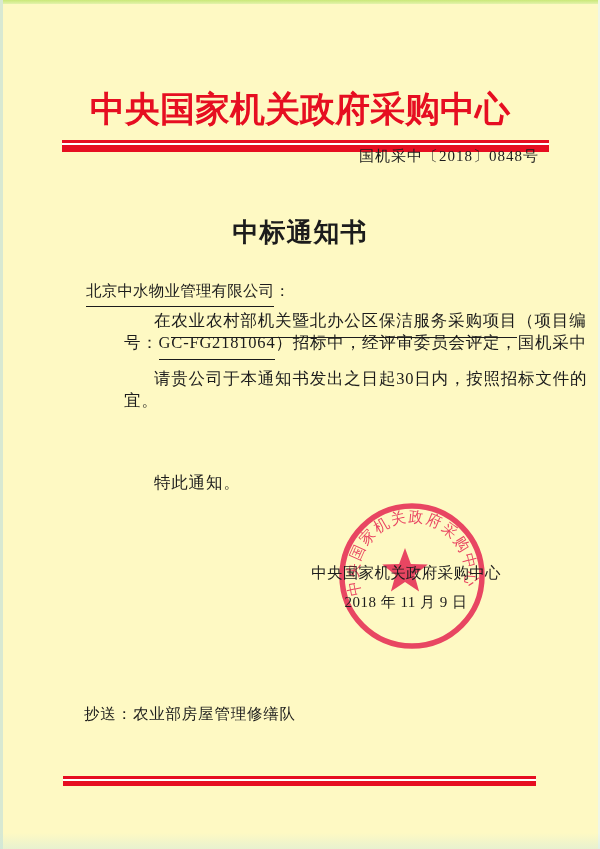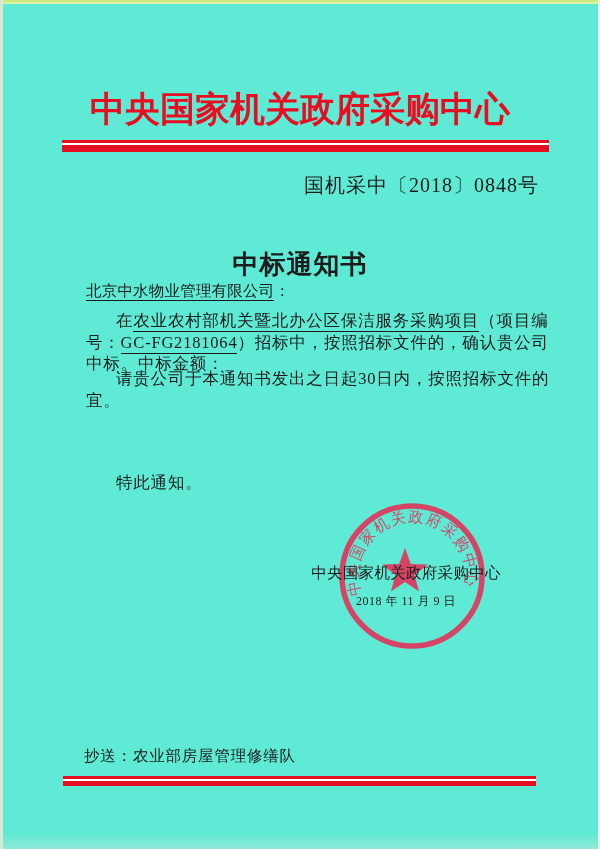--- a/index.html
+++ b/index.html
@@ -1,64 +1,64 @@
 <!DOCTYPE html>
 <html><head>
 <meta charset="utf-8">
 <style>
   html,body{margin:0;padding:0;background:#ffffff;}
   .scan{
-    position:relative;width:600px;height:849px;background:#5eead4;overflow:hidden;
+    position:relative;width:600px;height:849px;background:#fef9c3;overflow:hidden;
     font-family:"Liberation Serif","DejaVu Serif",serif;color:#1c1c1c;
   }
   
   .edge-top{position:absolute;left:0;top:0;width:600px;height:4px;
     background:linear-gradient(to bottom,#c9e878,#e3f3ac);}
   .edge-left{position:absolute;left:0;top:0;width:3px;height:849px;background:#d8e9d2;}
   .edge-right{position:absolute;right:0;top:0;width:2px;height:849px;background:#eff6e8;}
   .edge-bottom{position:absolute;left:0;bottom:0;width:600px;height:16px;
     background:linear-gradient(to top,rgba(205,232,222,0.45),rgba(205,232,222,0));}
 
   .org-name{
     position:absolute;left:0;top:86px;width:600px;text-align:center;
     font-size:35px;font-weight:bold;color:#e60e21;letter-spacing:0px;white-space:nowrap;
   }
   .divider{position:absolute;left:62px;top:140px;width:487px;}
   .divider .bar-thin{height:3px;background:#e60e21;}
   .divider .bar-gap{height:2px;background:#ffffff;}
   .divider .bar-thick{height:7px;background:#e60e21;}
 
   .doc-number{
-    position:absolute;right:61px;top:172px;font-size:20px;color:#1c1c1c;
+    position:absolute;right:61px;top:147px;font-size:15px;color:#1c1c1c;
     letter-spacing:1px;white-space:nowrap;
   }
   .doc-title{
     position:absolute;left:0;top:215px;width:600px;text-align:center;
-    font-size:26px;font-weight:bold;letter-spacing:1px;margin-top:32px;
+    font-size:26px;font-weight:bold;letter-spacing:1px;
   }
   .body-block{position:absolute;left:86px;top:281px;width:466px;font-size:16.5px;}
   .greeting{font-size:15.5px;letter-spacing:0.2px;white-space:nowrap;}
   .para{position:absolute;left:0;letter-spacing:0.8px;}
-  .para .line{line-height:21.5px;white-space:nowrap;}
+  .para .line{line-height:21.5px;white-space:nowrap;margin-left:38px;}
   .indent{padding-left:30px;}
-  .u{border-bottom:1px solid #1c1c1c;padding-bottom:1px;}
+  .u{border-bottom:1px solid #1c1c1c;padding-bottom:7px;}
   .p1{top:29px;}
   .p2{top:87px;}
   .notice{top:191px;}
 
   .stamp{position:absolute;left:337px;top:495px;width:150px;height:160px;z-index:1;opacity:0.88;}
   .sig-org{
     position:absolute;left:306px;top:563px;width:200px;text-align:center;
     font-size:15.5px;letter-spacing:0.3px;z-index:2;white-space:nowrap;
   }
   .sig-date{
     position:absolute;left:306px;top:593px;width:200px;text-align:center;
-    font-size:12px;letter-spacing:0.5px;z-index:2;white-space:nowrap;
+    font-size:15px;letter-spacing:0.5px;z-index:2;white-space:nowrap;
   }
-  .cc-line{position:absolute;left:84px;top:746px;font-size:15.5px;letter-spacing:0.8px;white-space:nowrap;}
+  .cc-line{position:absolute;left:84px;top:704px;font-size:15.5px;letter-spacing:0.8px;white-space:nowrap;}
   .divider-bottom{position:absolute;left:63px;top:776px;width:473px;}
   .divider-bottom .bar-thin{height:3px;background:#e60e21;}
   .divider-bottom .bar-gap{height:2px;background:#ffffff;}
   .divider-bottom .bar-thick{height:5px;background:#e60e21;}
 </style>
 </head>
 <body>
 
 <div class="scan">
 
@@ -77,22 +77,21 @@
 
   <div class="doc-number">国机采中〔2018〕0848号</div>
 
   <div class="doc-title">中标通知书</div>
 
   <div class="body-block">
     <div class="greeting"><span class="u">北京中水物业管理有限公司</span><span>：</span></div>
 
     <div class="para p1">
       <div class="line indent"><span>在</span><span class="u">农业农村部机关暨北办公区保洁服务采购项目</span><span>（项目编</span></div>
-      <div class="line"><span>号：</span><span class="u">GC-FG2181064</span><span>）招标中，按照招标文件的，确认贵公司</span></div>
-      <div class="line">中标。中标金额：</div>
+      <div class="line"><span>号：</span><span class="u">GC-FG2181064</span><span>）招标中，经评审委员会评定，国机采中</span></div>
     </div>
 
     <div class="para p2">
       <div class="line indent">请贵公司于本通知书发出之日起30日内，按照招标文件的</div>
       <div class="line">宜。</div>
     </div>
 
     <div class="para notice">
       <div class="line indent">特此通知。</div>
     </div>

